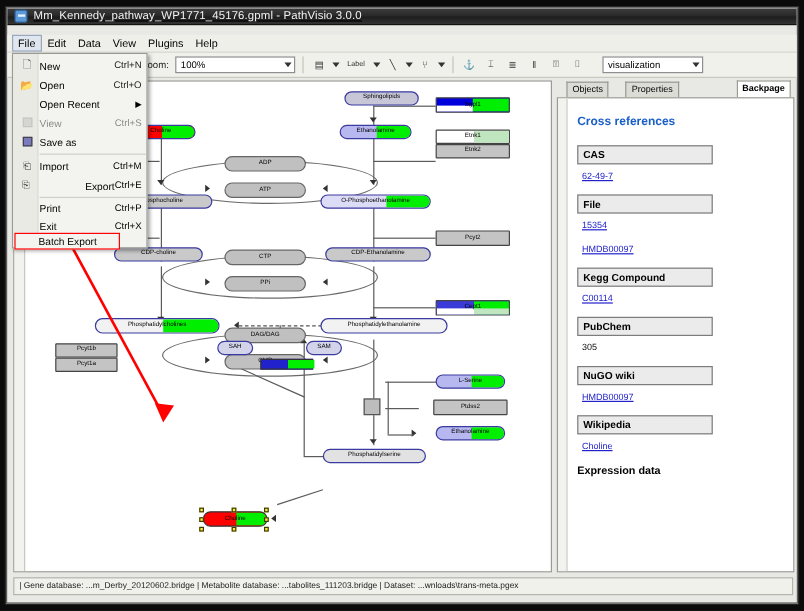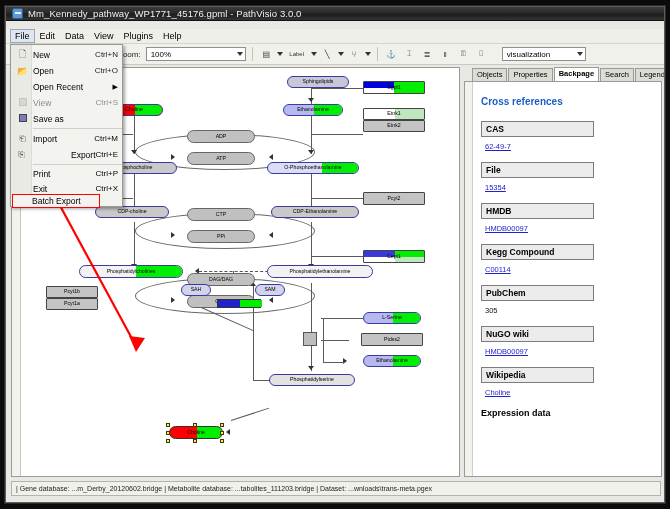--- a/index.html
+++ b/index.html
@@ -17,21 +17,21 @@
     position:absolute; left:5px; top:6px; width:660px; height:497px;
     background:#e8e8e4;
     border:1px solid #5e5e5e;
     box-shadow:0 0 0 1px #2a2a2a;
     overflow:hidden;
   }
   .titlebar {
     position:absolute; left:0; top:0; width:100%; height:14px;
     background:linear-gradient(180deg,#3c3c3c 0%, #2a2a2a 45%, #1d1d1d 55%, #333 100%);
     border-bottom:1px solid #111;
-    display:flex; align-items:center; padding-left:6px; gap:5px;
+    display:flex; align-items:center; padding-left:6px; gap:5px;text-decoration:underline;
   }
   .title-ico {
     width:11px; height:11px; flex:0 0 auto;
     background:#5b9ad6; border:1px solid #2e5f92; border-radius:2px;
     position:relative;
   }
   .title-ico:after{content:"";position:absolute;left:2px;top:3px;width:6px;height:2px;background:#e6f0fa;}
   .title-text { color:#f2f2f2; font-size:9.5px; letter-spacing:0.1px; white-space:nowrap; }
 
   
@@ -136,32 +136,32 @@
   }
   .callout .hl { color:#55e03a; }
   .red-arrow { position:absolute; z-index:39; }
 
   
   .side {
     position:absolute; left:458px; top:60px; width:198px; height:410px;
     display:flex; flex-direction:column;
   }
   .tabstrip {
-    height:14px; display:flex; align-items:flex-end; gap:1px; padding-left:8px;
+    height:14px; display:flex; align-items:flex-end; gap:14px; padding-left:8px;
     background:#e8e8e4; position:relative;
   }
   .tabstrip:before{
     content:""; position:absolute; left:2px; top:1px; width:5px; height:11px;
     background:#e8e8e4;
   }
   .tab {
     font-size:7.5px; padding:1px 4px; border:1px solid #9a9a94; border-bottom:none;
     background:#dcdcd6; line-height:10px; cursor:default;
   }
-  .tab.active { background:#fff; font-weight:bold; padding-bottom:2px; }
+  .tab.active { background:#fff; font-weight:bold; padding-bottom:2px;margin-left:34px; }
   .side-body {
     flex:1; background:#fff; border:1px solid #9b9b95; position:relative; overflow:hidden;
     padding:10px 8px 4px 16px;
   }
   .side-rail {
     position:absolute; left:0; top:0; width:8px; height:100%;
     background:#f2f2ee; border-right:1px solid #cecec8;
   }
   .xref-title {
     color:#1a5fc8; font-weight:bold; font-size:10px; margin:4px 0 14px 0;
@@ -514,21 +514,20 @@
       <div class="side-rail"></div>
 
       <div class="xref-title">Cross references</div>
 
       <div class="xref-head">CAS</div>
       <div class="xref-val"><a href="#">62-49-7</a></div>
 
       <div class="xref-head">File</div>
       <div class="xref-val"><a href="#">15354</a></div>
 
-      <div class="xref-head">HMDB</div>
       <div class="xref-val"><a href="#">HMDB00097</a></div>
 
       <div class="xref-head">Kegg Compound</div>
       <div class="xref-val"><a href="#">C00114</a></div>
 
       <div class="xref-head">PubChem</div>
       <div class="xref-plain">305</div>
 
       <div class="xref-head">NuGO wiki</div>
       <div class="xref-val"><a href="#">HMDB00097</a></div>

